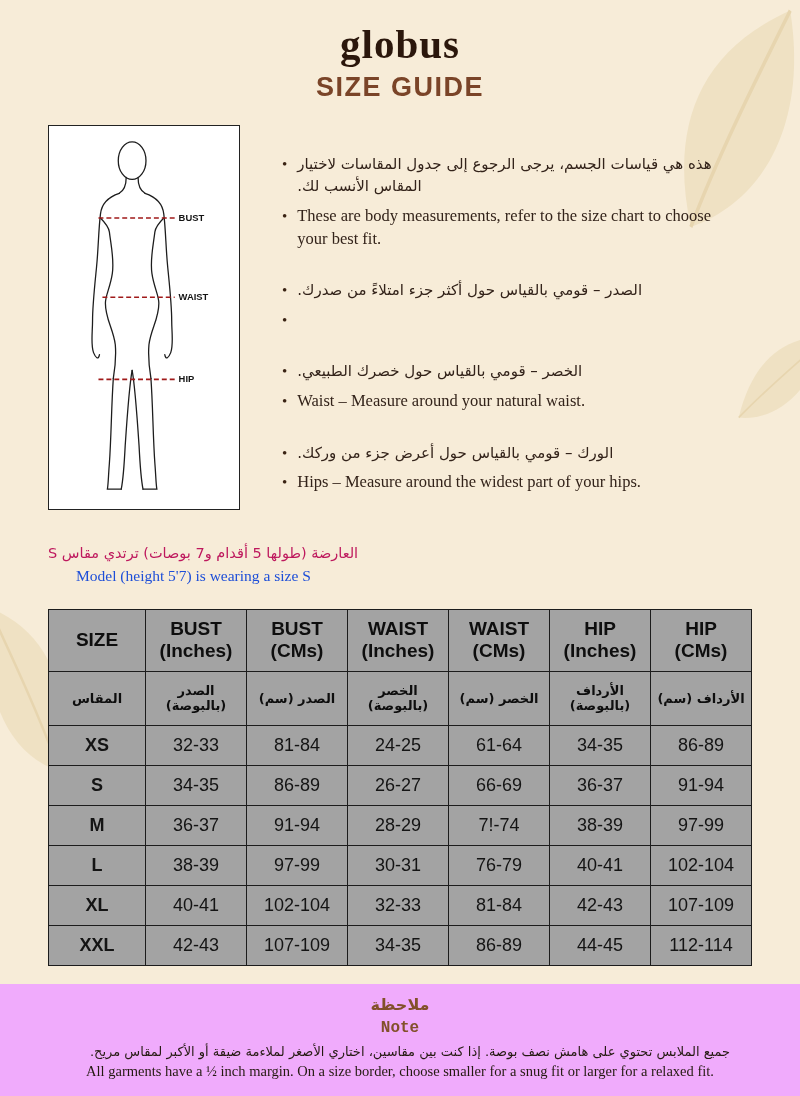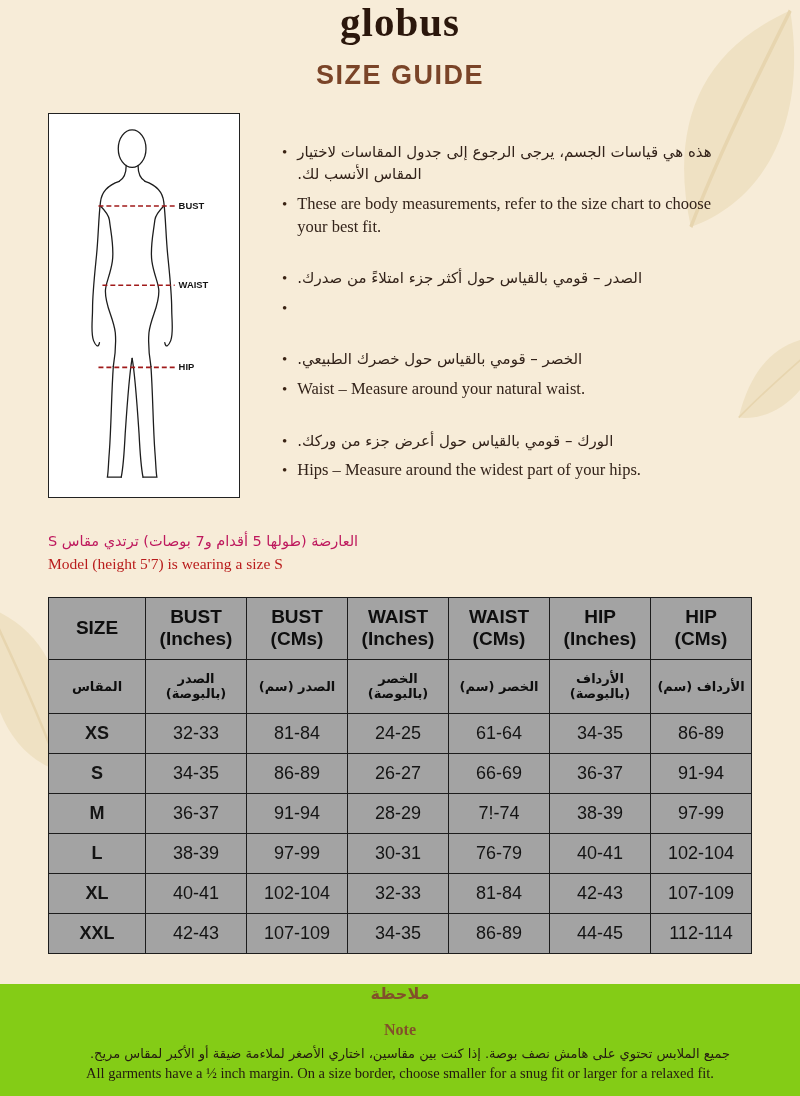--- a/index.html
+++ b/index.html
@@ -5,59 +5,59 @@
   * { margin:0; padding:0; box-sizing:border-box; }
   html,body { background:#f7ecd8; }
   .page {
     position:relative; width:800px; height:1096px; margin:0 auto;
     background:#f7ecd8; overflow:hidden;
     font-family:"Liberation Serif","DejaVu Sans",serif; color:#2e2014;
   }
   .deco { position:absolute; z-index:0; pointer-events:none; }
 
   
-  .header { position:relative; z-index:2; text-align:center; }
+  .header { position:relative; z-index:2; text-align:center; padding-top:22px; }
   .logo { font-family:"Liberation Serif",serif; font-weight:bold; font-size:41px; line-height:1.1; color:#2b170c; letter-spacing:1px; }
-  .title { font-family:"Liberation Sans",sans-serif; font-weight:bold; font-size:27px; line-height:1.1; color:#7a4428; letter-spacing:1.5px; margin-top:16px; }
+  .title { font-family:"Liberation Sans",sans-serif; font-weight:bold; font-size:27px; line-height:1.1; color:#7a4428; letter-spacing:1.5px; margin-top:6px; }
 
   
   .content { position:relative; z-index:2; display:flex; margin:22px 48px 0 48px; }
   .figure-box { width:192px; height:385px; background:#ffffff; border:1px solid #222; flex:none; }
   .bullets { flex:1; padding:28px 18px 0 42px; }
   .group { margin-bottom:29px; }
   .b-item { display:flex; gap:10px; margin-bottom:7px; }
   .dot { flex:none; color:#3a2313; font-size:15px; line-height:1.5; }
   .txt.ar { direction:rtl; text-align:left; font-family:"DejaVu Sans",sans-serif; font-size:15px; line-height:1.5; color:#33231a; }
   .txt.en { font-family:"Liberation Serif",serif; font-size:16.5px; line-height:1.38; color:#33231a; }
 
   
   .model-note { position:relative; z-index:2; margin:20px 48px 0 48px; }
   .model-ar { direction:rtl; text-align:left; font-family:"DejaVu Sans",sans-serif; font-size:14.5px; line-height:1.45; color:#be185d; }
-  .model-en { font-family:"Liberation Serif",serif; font-size:15.5px; line-height:1.35; color:#b91c1c; margin-top:2px; }
+  .model-en { font-family:"Liberation Serif",serif; font-size:15.5px; line-height:1.35; color:#1d4ed8; margin-top:2px;margin-left:28px; }
 
   
   .size-table {
     position:relative; z-index:2; width:704px; margin:22px auto 0;
     border-collapse:collapse; background:#a3a3a3; table-layout:fixed;
     border:1.5px solid #1c1c1c;
   }
   .size-table th, .size-table td { border:1px solid #1c1c1c; text-align:center; vertical-align:middle; padding:2px; }
   .size-table col.c-size { width:97px; }
   th.h-en { font-family:"Liberation Sans",sans-serif; font-size:19px; font-weight:bold; white-space:pre-line; height:62px; color:#0e0e0e; }
   th.h-ar { font-family:"DejaVu Sans",sans-serif; font-size:13px; font-weight:bold; height:54px; color:#0e0e0e; }
   .size-table td { font-family:"Liberation Sans",sans-serif; font-size:18px; height:40px; color:#141414; }
   td.size-col { font-weight:bold; }
 
   
   .note-band {
     position:absolute; left:0; right:0; bottom:0; height:112px;
-    background:#84cc16; z-index:2; text-align:center; 
+    background:#f0abfc; z-index:2; text-align:center; padding-top:11px;
   }
   .note-title-ar { font-family:"DejaVu Sans",sans-serif; font-weight:bold; font-size:16px; color:#82502a; }
-  .note-title-en { font-family:Liberation Serif, serif; font-weight:bold; font-size:16px; color:#82502a; margin-top:18px; }
+  .note-title-en { font-family:Liberation Mono, monospace; font-weight:bold; font-size:16px; color:#82502a; margin-top:5px; }
   .note-body-ar { direction:rtl; font-family:"DejaVu Sans",sans-serif; font-size:13px; color:#241a10; margin-top:7px;margin-left:20px; }
   .note-body-en { font-family:"Liberation Serif",serif; font-size:14.5px; color:#241a10; margin-top:4px; }
 </style>
 </head>
 <body>
 
 <div class="page">
 
   <svg class="deco" style="left:660px; top:20px; transform:rotate(-14deg);" width="160" height="200" viewBox="0 0 100 100" preserveAspectRatio="none">
     <path d="M4,96 C6,46 34,12 97,3 C91,58 54,92 4,96 Z" fill="#efe1c3"></path>

